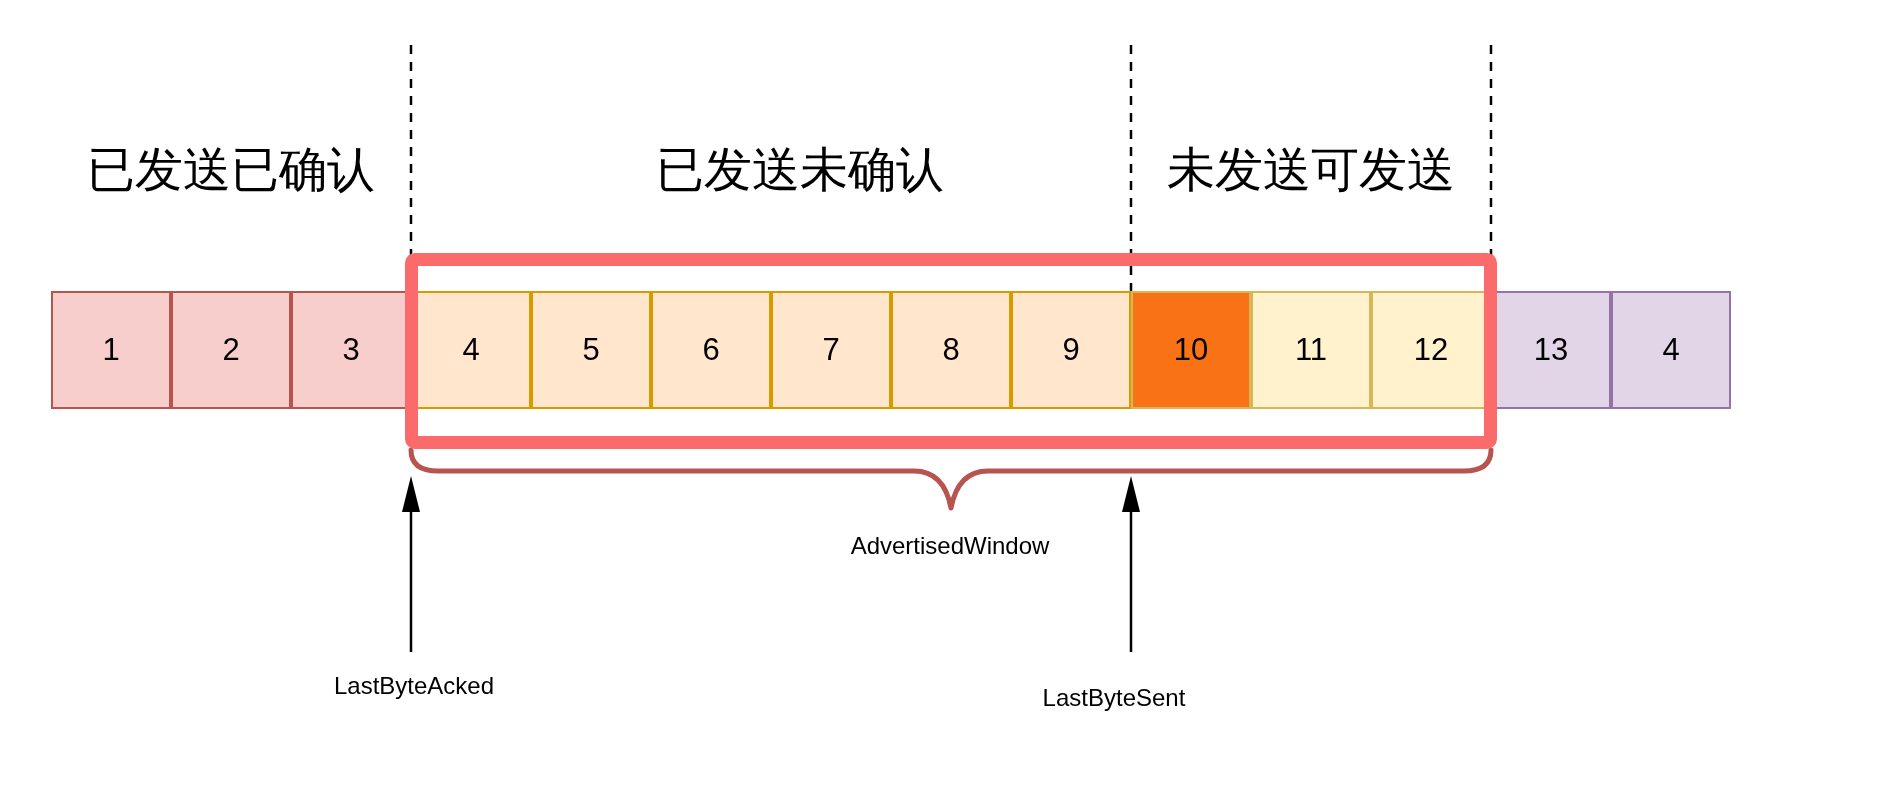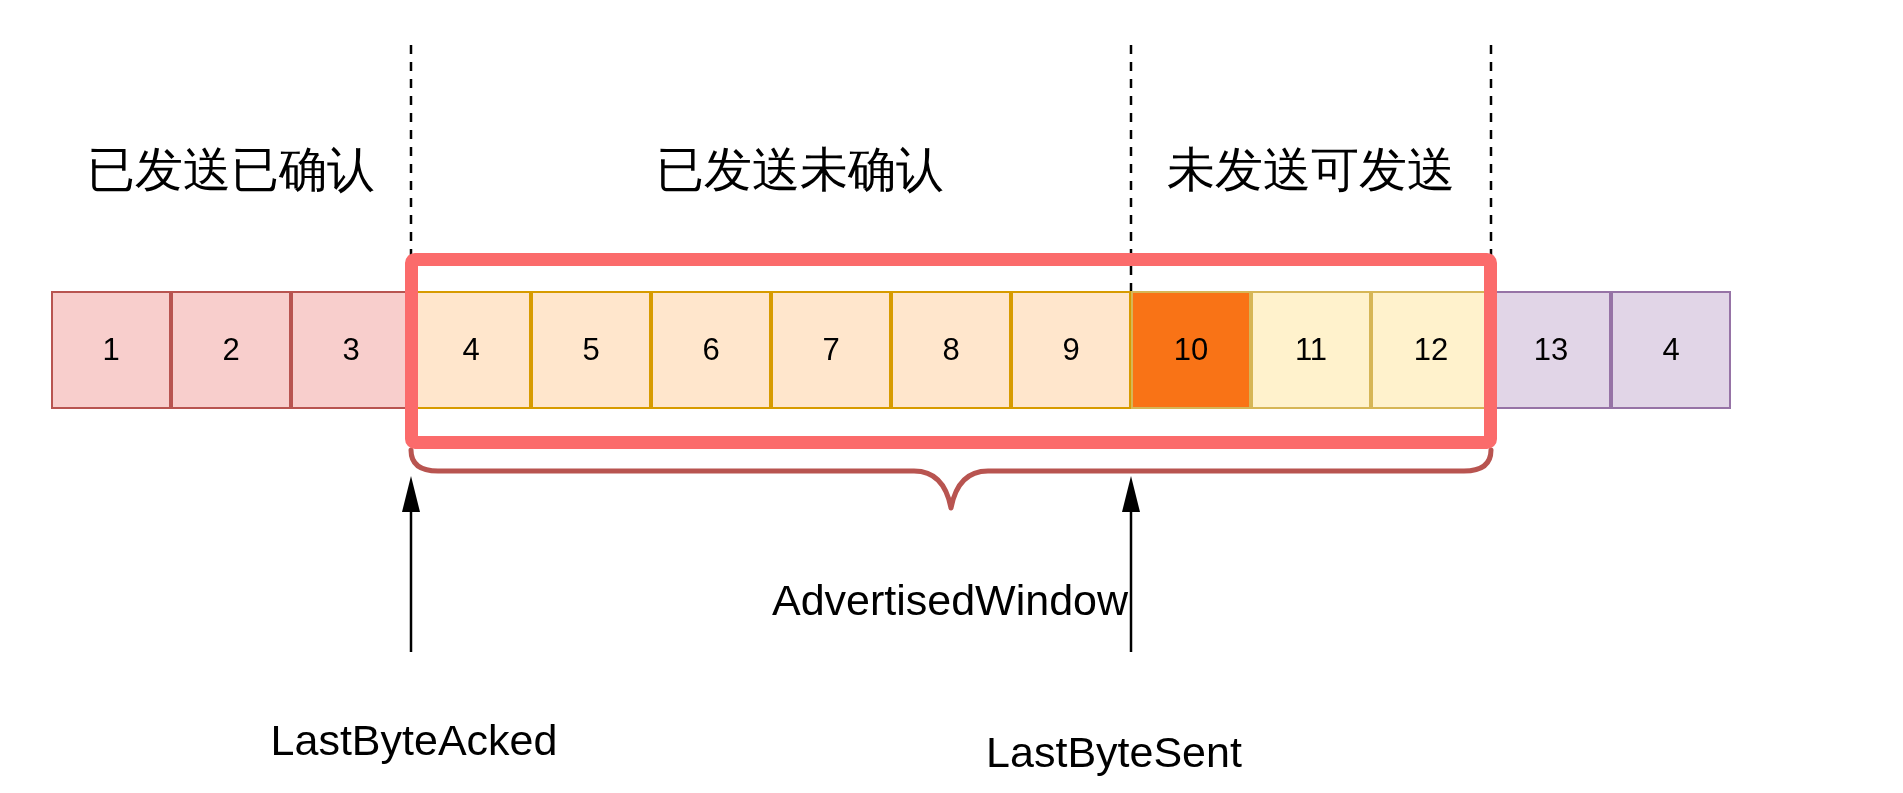--- a/index.html
+++ b/index.html
@@ -51,24 +51,23 @@
     box-sizing:border-box;
     border:13px solid #fb6b6b;
     border-radius:10px;
     z-index:3;
     background:transparent;
   }
 
   .annotation{
     position:absolute;
     text-align:center;
-    font-size:43px;
+    font-size:24px;
     white-space:nowrap;
     z-index:4;
-    margin-top:44px;
   }
   .adv-window{left:750px;width:400px;top:532px;}
   .lba{left:264px;width:300px;top:672px;}
   .lbs{left:964px;width:300px;top:684px;}
 </style>
 </head>
 <body>
 
 <div class="canvas">
 

